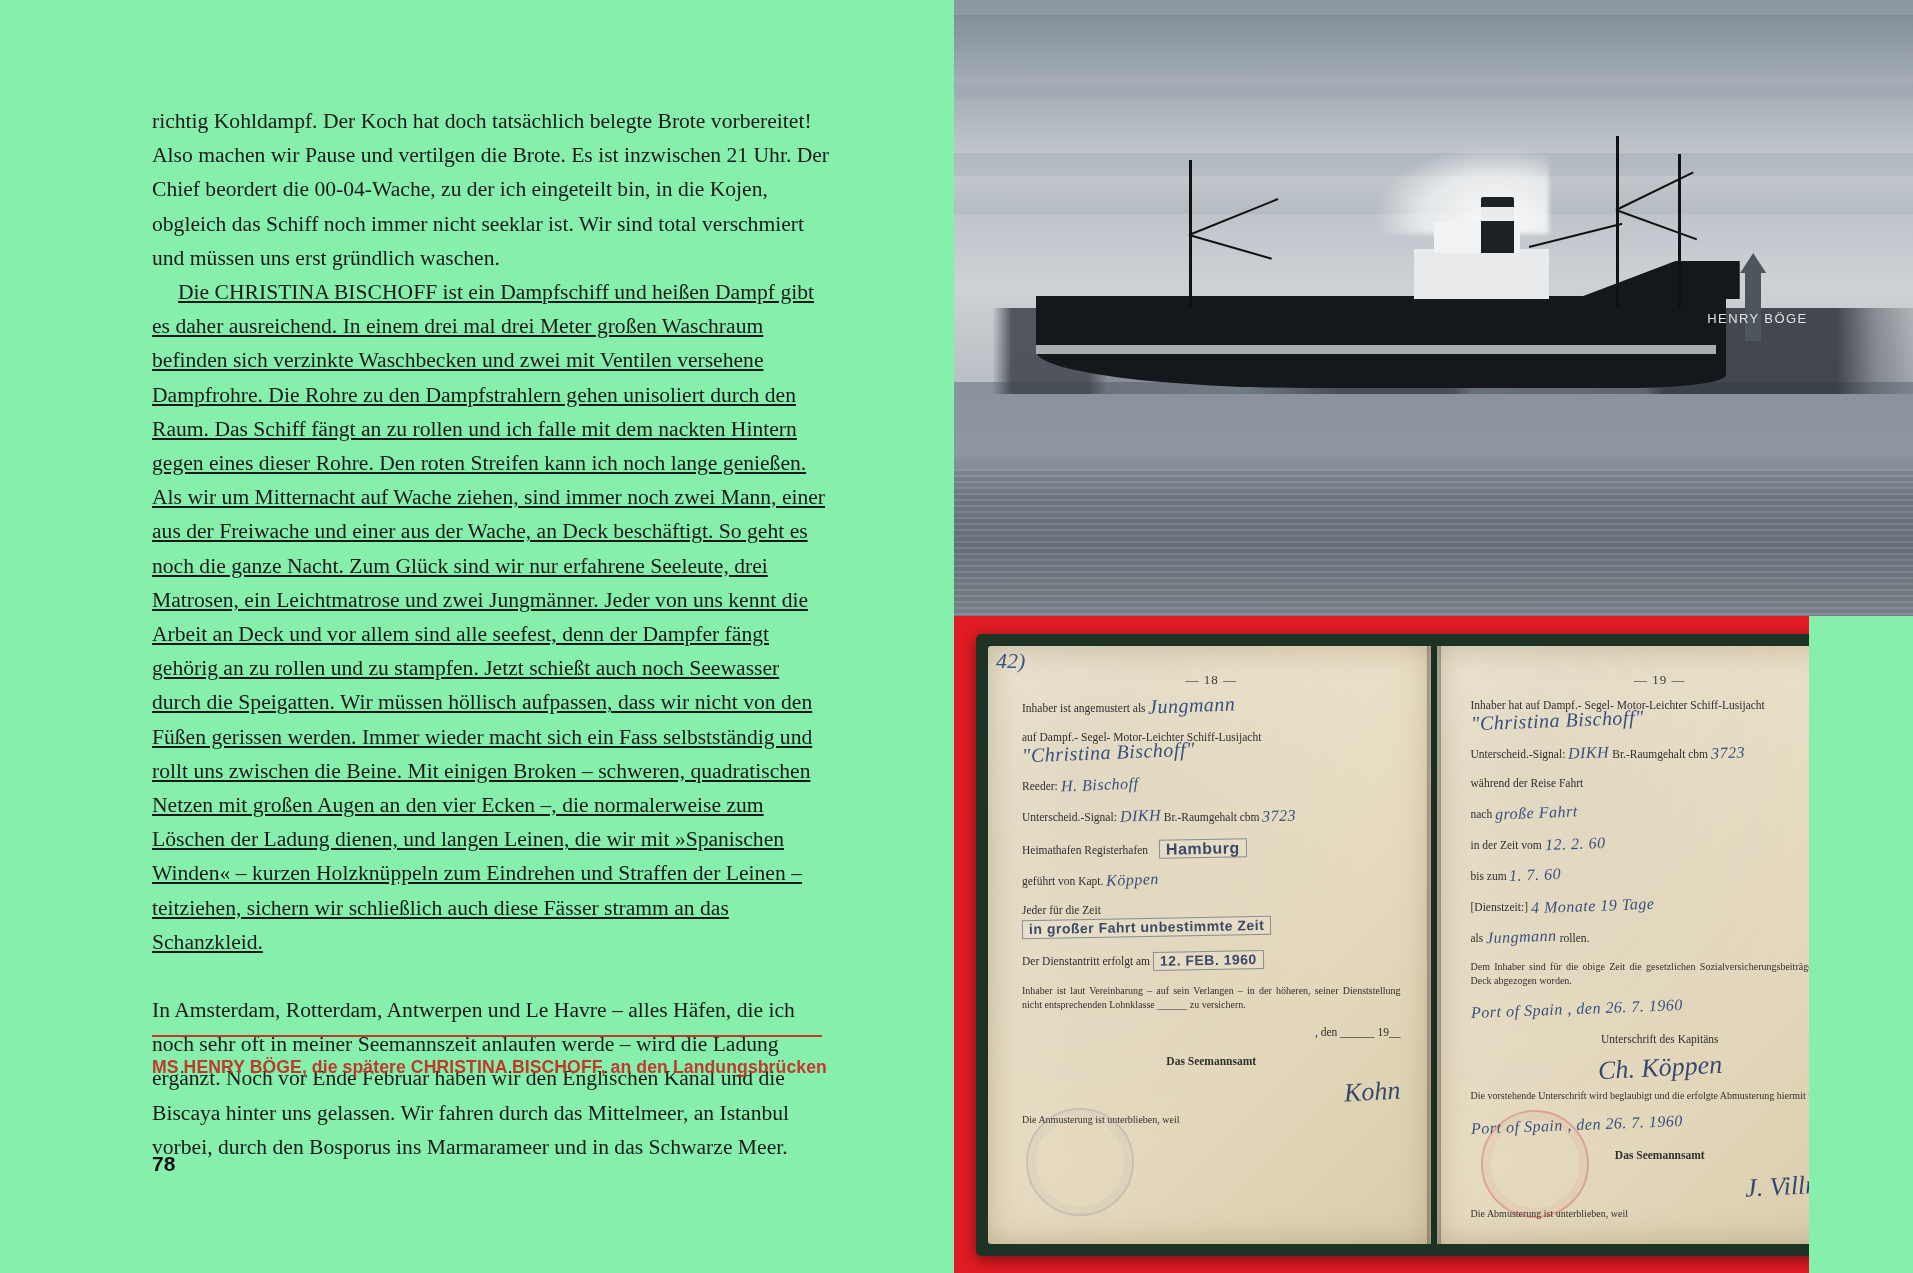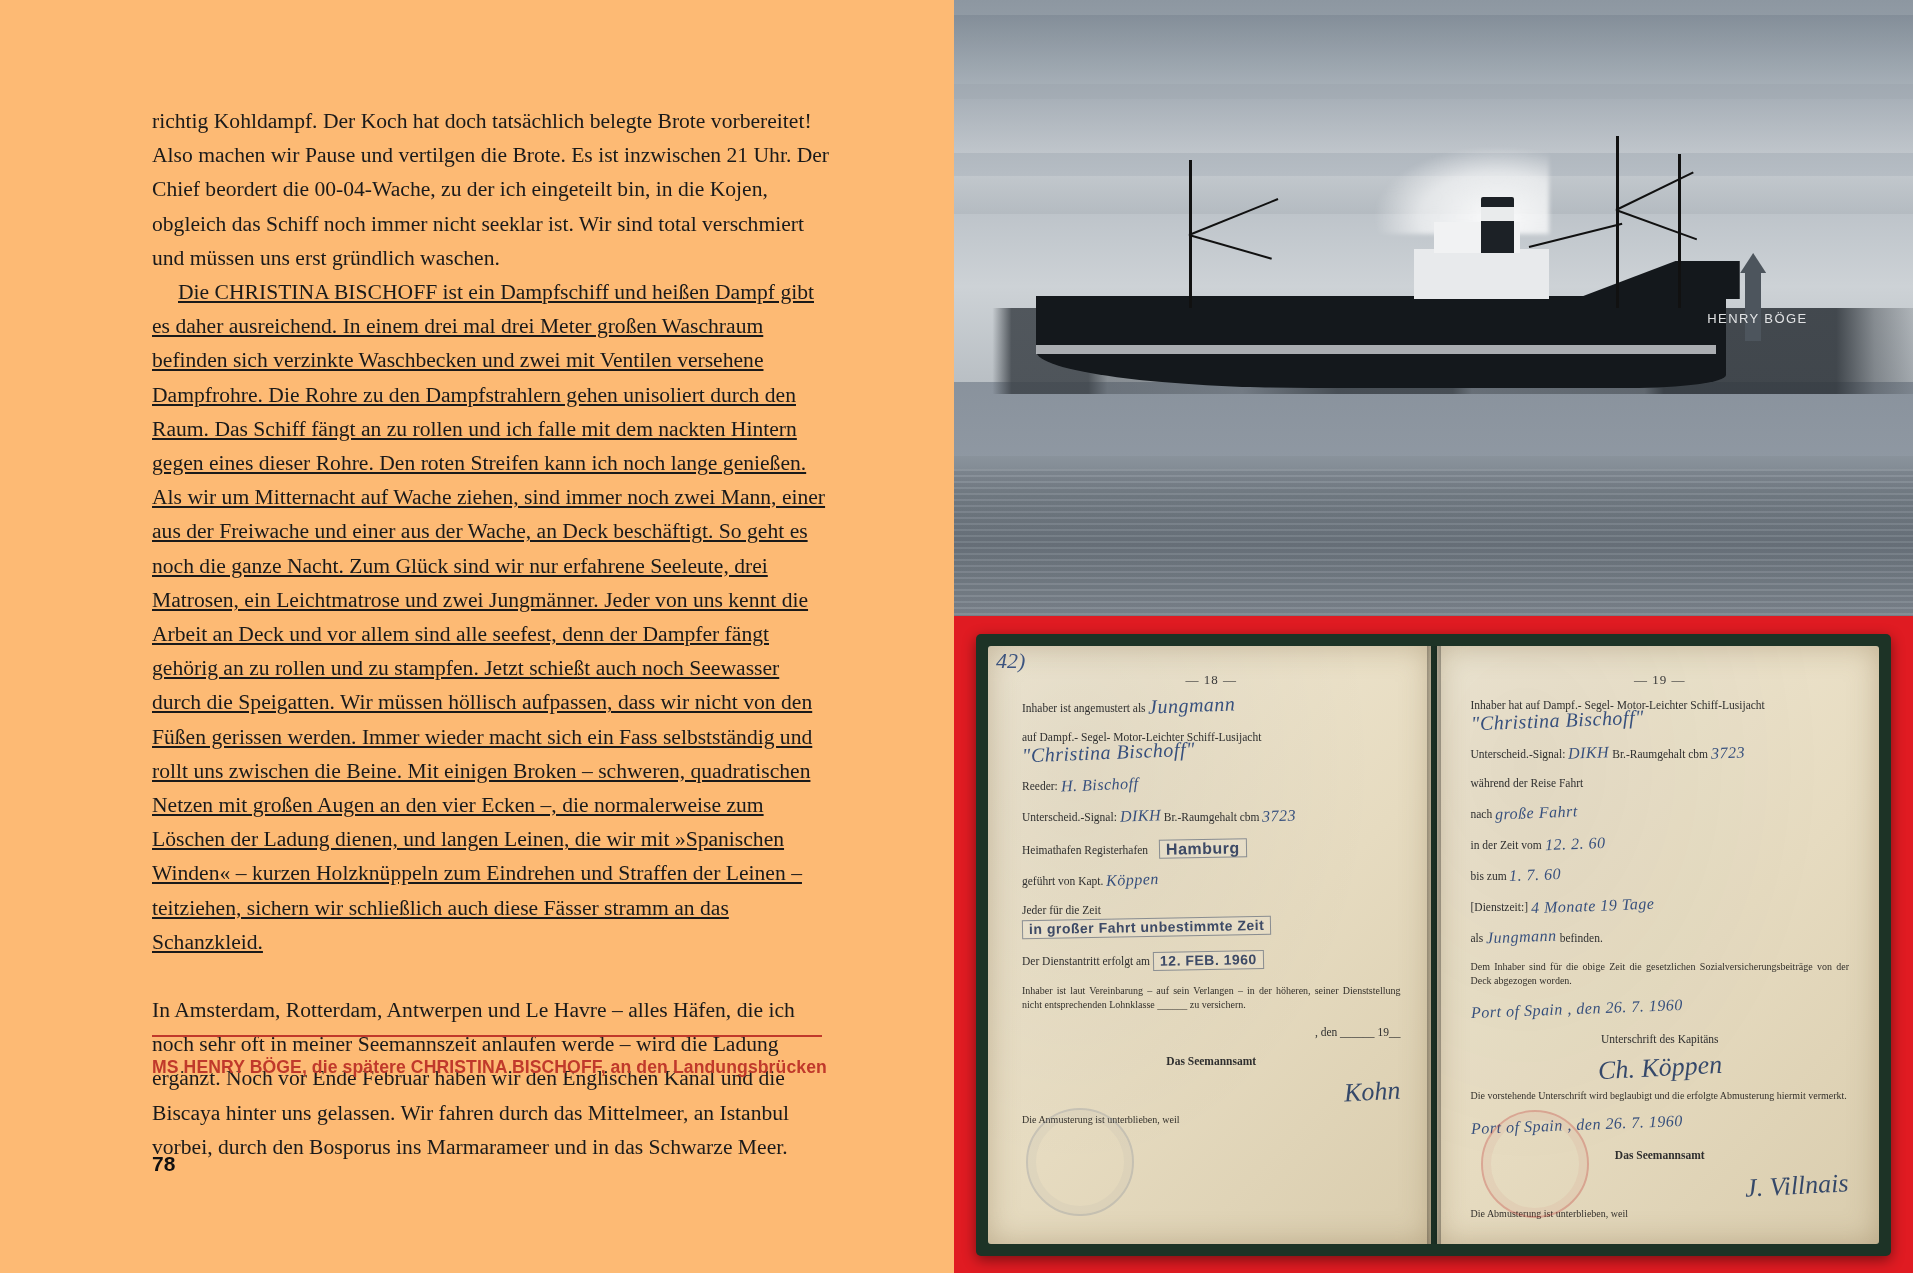--- a/index.html
+++ b/index.html
@@ -10,21 +10,21 @@
   body {
     width: 1913px;
     height: 1273px;
     font-family: "Liberation Serif", serif;
     overflow: hidden;
   }
   .page {
     position: relative;
     width: 1913px;
     height: 1273px;
-    background: #fdba74;
+    background: #86efac;
   }
 
   
   .text-col {
     position: absolute;
     left: 152px;
     top: 104px;
     width: 680px;
   }
   .body-par {
@@ -262,21 +262,21 @@
     font-size: 13px;
     letter-spacing: 1.4px;
     opacity: .92;
   }
 
   
   .photo-book {
     position: absolute;
     left: 0;
     top: 616px;
-    width: 959px;
+    width: 855px;
     height: 657px;
     background: #e01b22;
     overflow: hidden;
   }
   .book {
     position: absolute;
     left: 22px;
     top: 18px;
     width: 915px;
     height: 622px;
@@ -538,21 +538,21 @@
             </div>
 
             <div class="fld">
               <span class="lbl">[Dienstzeit:]</span>
               <span class="ink sm">4 Monate 19 Tage</span>
             </div>
 
             <div class="fld">
               <span class="lbl">als</span>
               <span class="ink sm">Jungmann</span>
-              <span class="lbl">befinden.</span>
+              <span class="lbl">rollen.</span>
             </div>
 
             <div class="fld tiny">Dem Inhaber sind für die obige Zeit die gesetzlichen Sozialversicherungsbeiträge von der Deck abgezogen worden.</div>
 
             <div class="fld">
               <span class="ink sm">Port of Spain , den 26. 7. 1960</span>
             </div>
             <div class="fld" style="text-align:center">Unterschrift des Kapitäns</div>
             <div style="text-align:center;margin-top:-8px"><span class="sig">Ch. Köppen</span></div>
 

